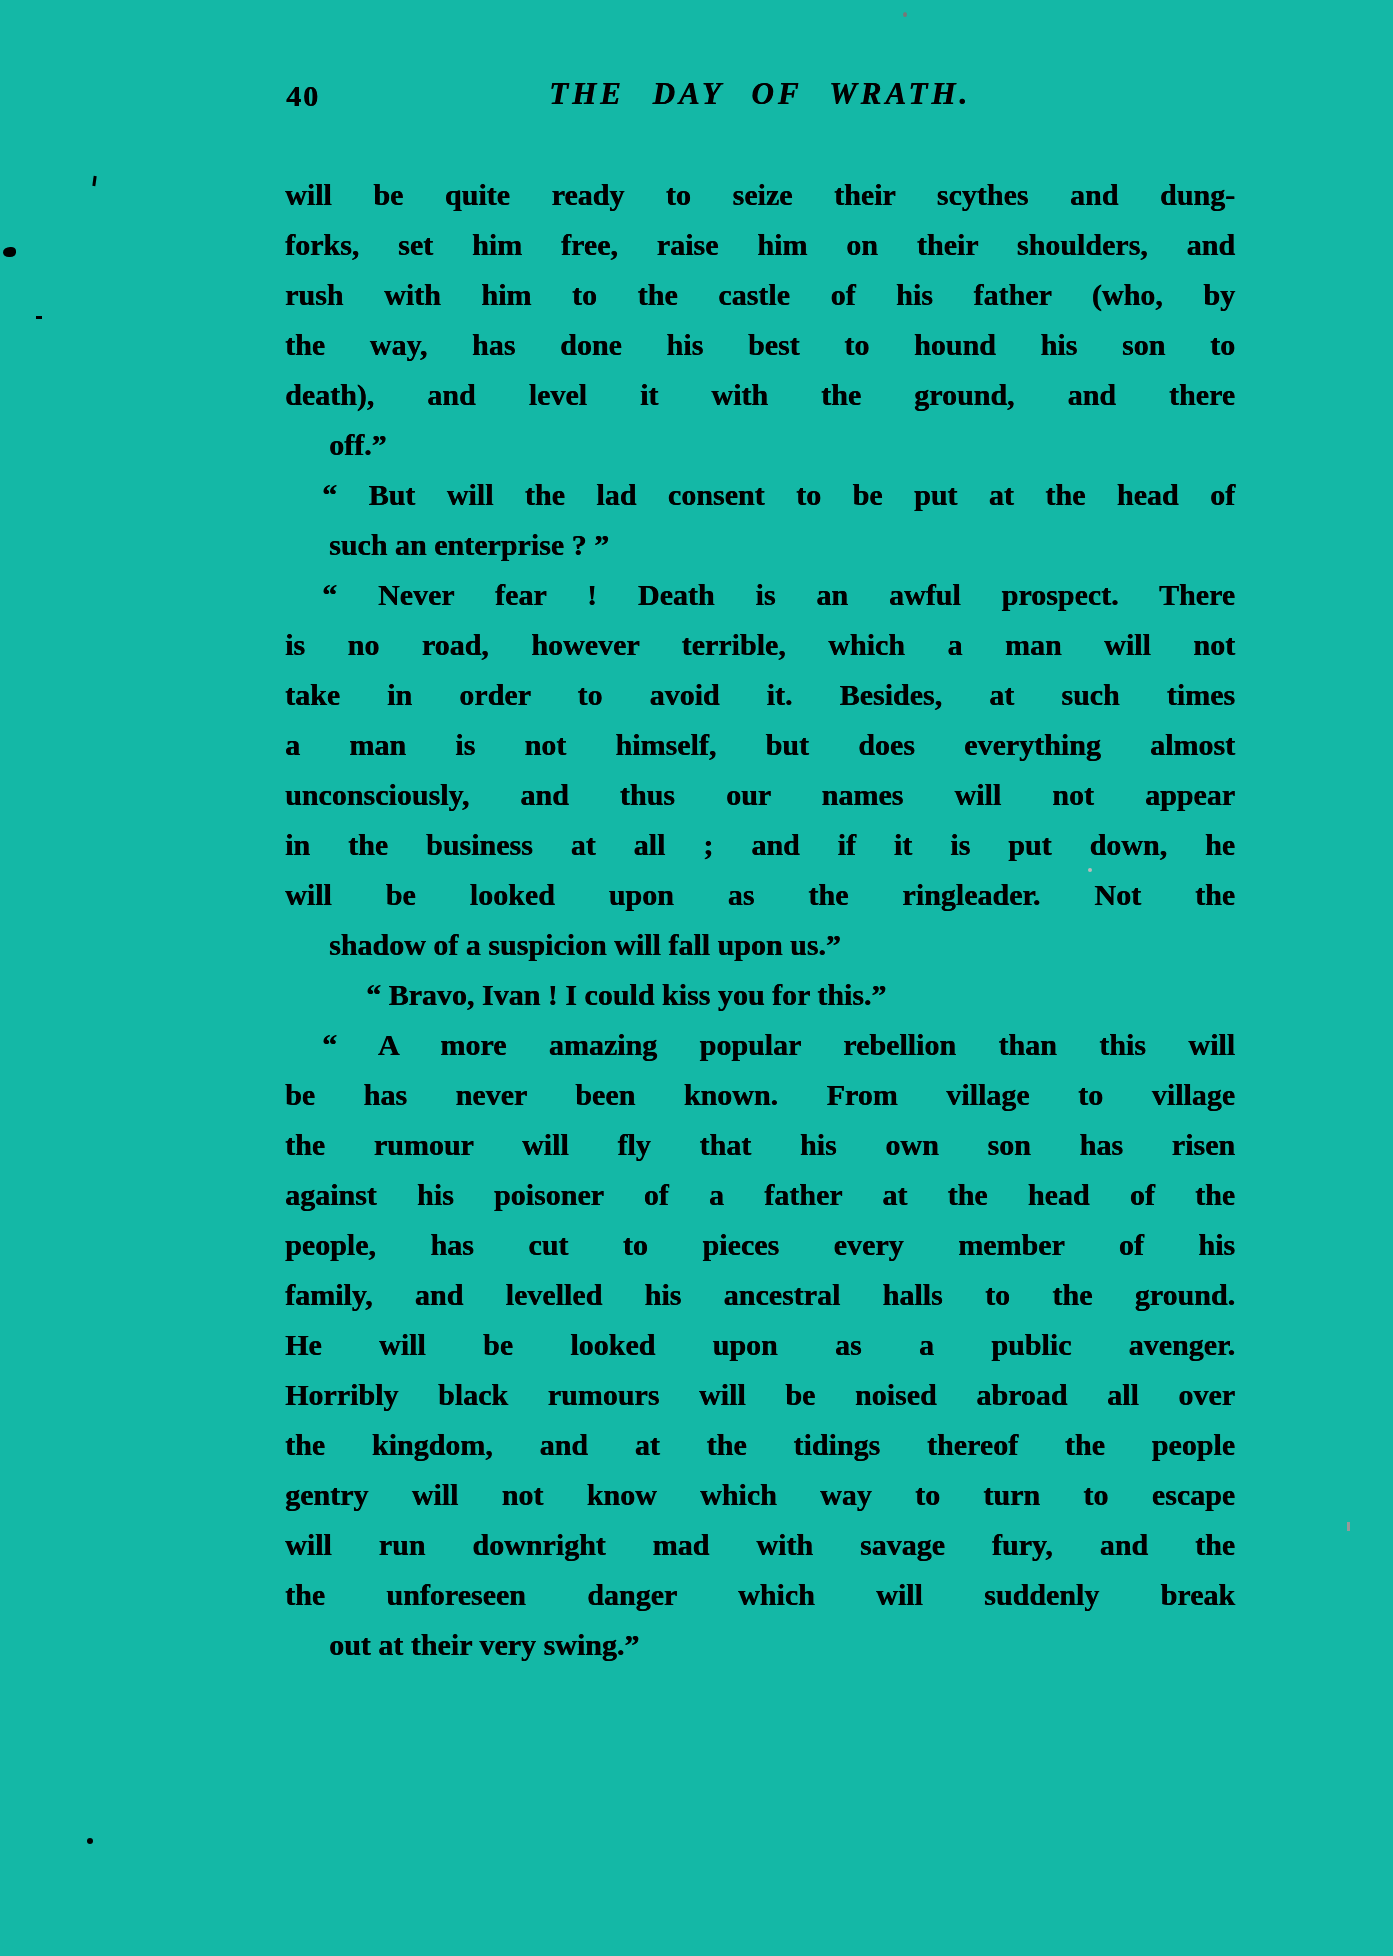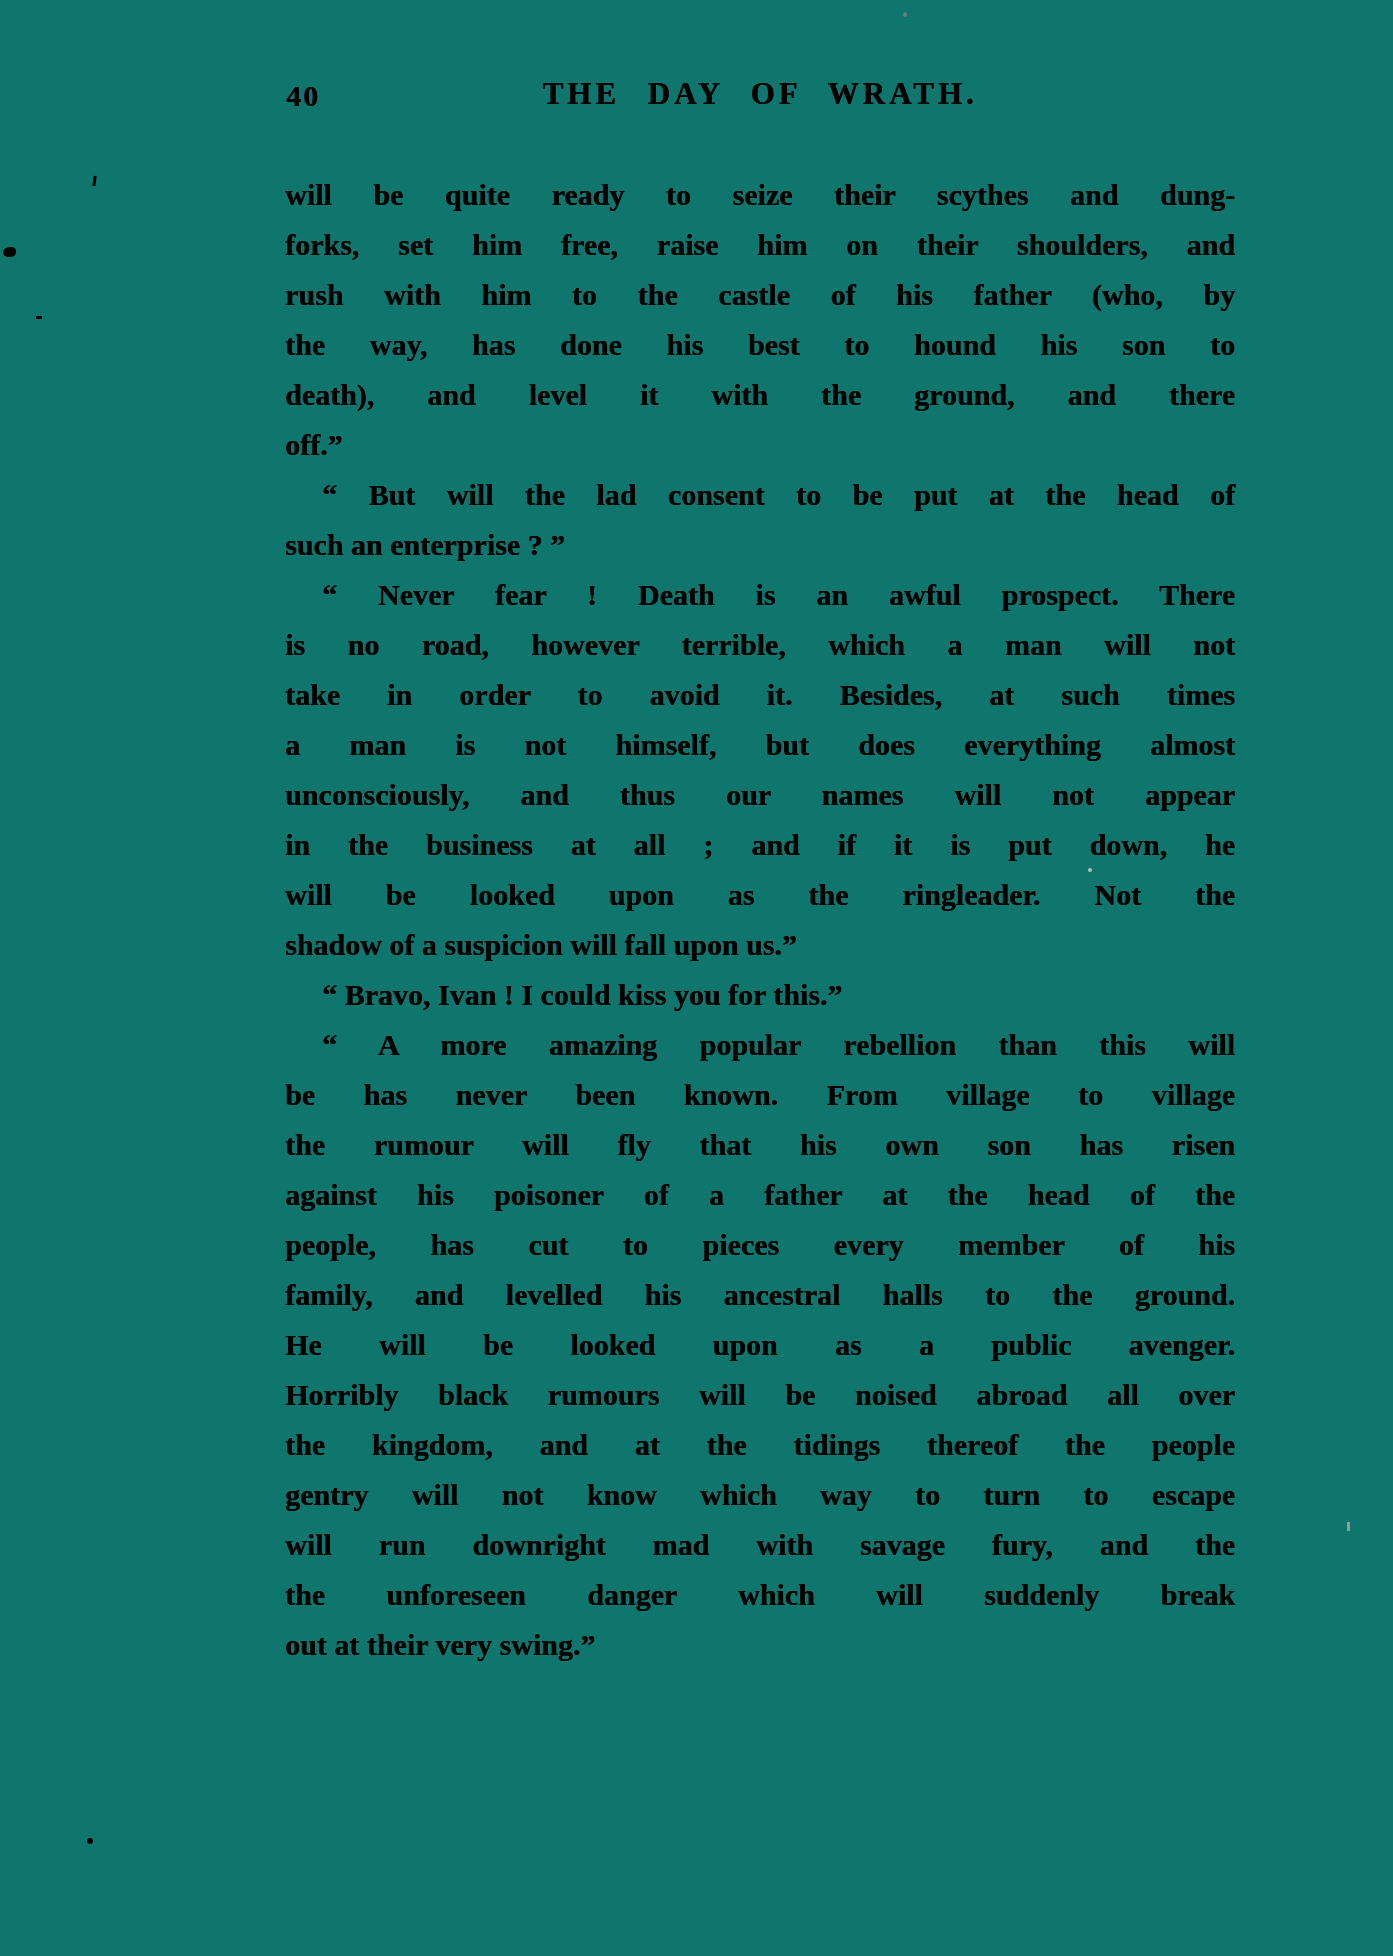--- a/index.html
+++ b/index.html
@@ -4,21 +4,21 @@
 <style>
   html, body {
     margin: 0;
     padding: 0;
     background: #ffffff;
   }
   .page {
     position: relative;
     width: 1393px;
     height: 1956px;
-    background: #0f766e;
+    background: #14b8a6;
     color: #000000;
     font-family: "Liberation Serif", "DejaVu Serif", serif;
     overflow: hidden;
   }
   .header {
     position: absolute;
     left: 285px;
     top: 76px;
     width: 950px;
     height: 44px;
@@ -33,39 +33,40 @@
     text-shadow: 0.5px 0 0 currentColor;
   }
   .title {
     display: block;
     text-align: center;
     font-size: 31px;
     font-weight: bold;
     letter-spacing: 4px;
     word-spacing: 16px;
     text-shadow: 0.5px 0 0 currentColor;
+    font-style: italic;
   }
   .body-text {
     position: absolute;
     left: 285px;
     top: 170px;
     width: 950px;
   }
   .line {
     font-size: 30px;
     line-height: 50px;
     height: 50px;
     text-align: justify;
     text-align-last: justify;
     text-justify: inter-word;
     text-shadow: 0.4px 0 0 currentColor;
     white-space: normal;
     font-weight: bold;
   }
-  .line.last { text-align-last: left; }
+  .line.last { text-align-last: left; margin-left: 44px; }
   .line.indent { text-indent: 37px; }
   .speck { position: absolute; background: #000; }
   .s1 { left: 93px;  top: 176px;  width: 3px;  height: 10px; transform: rotate(8deg); }
   .s2 { left: 3px;   top: 247px;  width: 13px; height: 10px; border-radius: 60% 40% 50% 50%; }
   .s3 { left: 36px;  top: 316px;  width: 6px;  height: 3px; }
   .s4 { left: 87px;  top: 1838px; width: 6px;  height: 6px;  border-radius: 50%; }
   .s5 { left: 1347px; top: 1522px; width: 3px; height: 9px;  background: #999; }
   .s6 { left: 1088px; top: 868px;  width: 4px; height: 4px;  border-radius: 50%; background: #bbb; }
   .s7 { left: 903px;  top: 12px;   width: 4px; height: 5px;  border-radius: 50%; background: #777; }
 </style>

